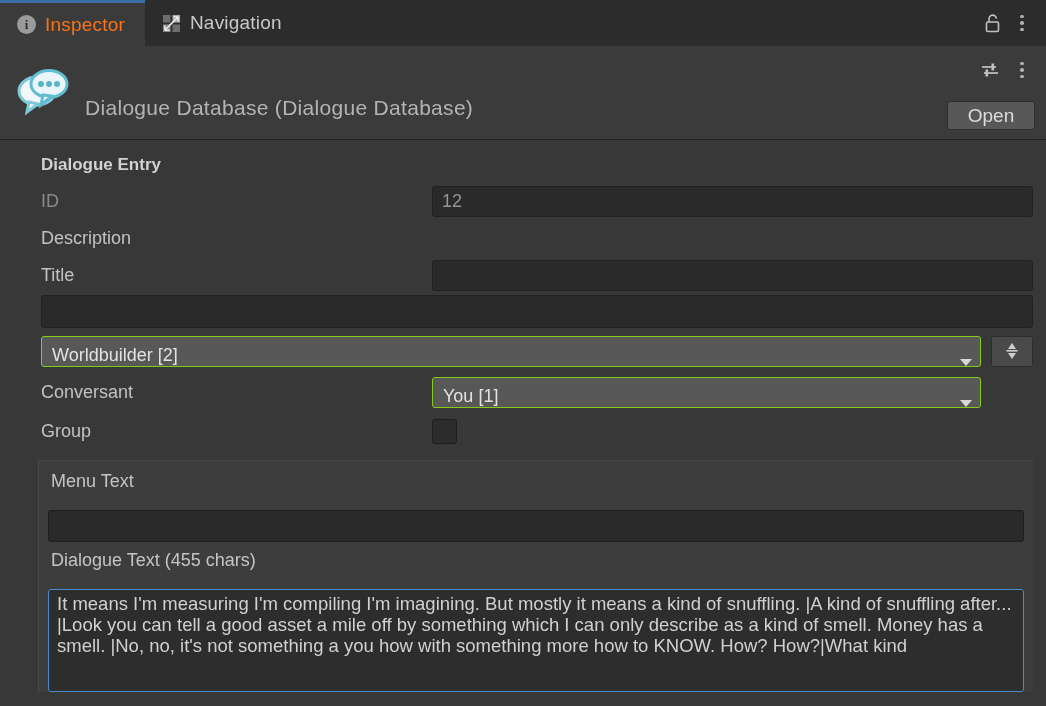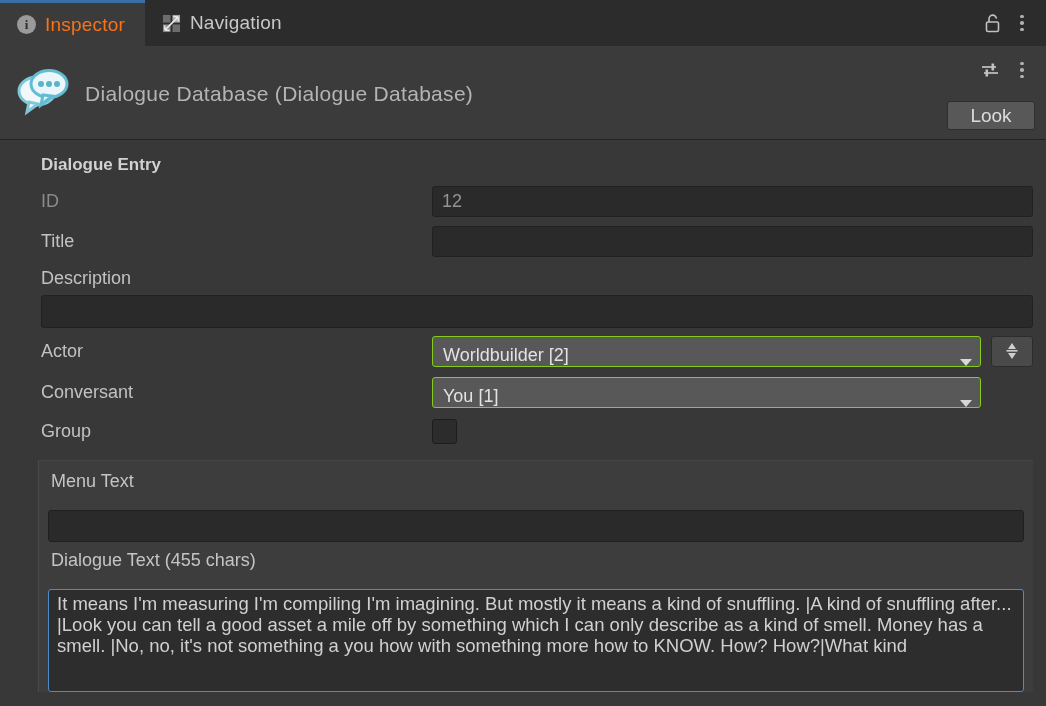--- a/index.html
+++ b/index.html
@@ -73,21 +73,21 @@
   .kebab i { width: 3.5px; height: 3.5px; border-radius: 50%; background: #b0b0b0; display: block; }
 
   
   .obj-header {
     height: 94px;
     background: #3b3b3b;
     border-bottom: 1px solid #232323;
     position: relative;
     padding: 10px 11px 0 13px;
   }
-  .obj-row { display: flex; align-items: center; }
+  .obj-row { display: flex; align-items: flex-end; }
   .obj-icon { width: 62px; height: 62px; flex: 0 0 62px; margin-top: 2px; }
   .obj-title {
     font-size: 21px;
     color: #b4b4b4;
     letter-spacing: .3px;
     margin-top: 12px;
     margin-left: 10px;
     white-space: nowrap;
   }
   .obj-header-icons {
@@ -297,46 +297,45 @@
     </div>
     <div class="icon-btn">
       <span class="kebab">
           <i></i>
           <i></i>
           <i></i>
         </span>
     </div>
   </div>
 
-  <div class="open-btn">Look</div>
+  <div class="open-btn">Open</div>
 </div>
 
 <div class="body">
 
   <div class="section-title">Dialogue Entry</div>
 
   <div class="field-row">
     <span class="field-label dim">ID</span>
     <span class="input readonly">12</span>
   </div>
 
+  <div class="field-row" style="height:34px">
+    <span class="field-label">Description</span>
+  </div>
+
   <div class="field-row">
     <span class="field-label">Title</span>
     <span class="input"></span>
   </div>
-
-  <div class="field-row" style="height:34px">
-    <span class="field-label">Description</span>
-  </div>
   <div class="full-row">
     <span class="input" style="display:flex;height:33px"></span>
   </div>
 
   <div class="field-row" style="height:42px">
-    <span class="field-label">Actor</span>
     <span class="popup">
       <span>Worldbuilder [2]</span>
       <span class="caret"></span>
     </span>
     <span class="swap-btn">
       <svg width="14" height="20" viewBox="0 0 14 20">
         <polygon points="7,2 11,8 3,8" fill="#cfcfcf"></polygon>
         <rect x="1.5" y="9" width="11" height="1.6" fill="#cfcfcf"></rect>
         <polygon points="7,18 11,12 3,12" fill="#cfcfcf"></polygon>
       </svg>

